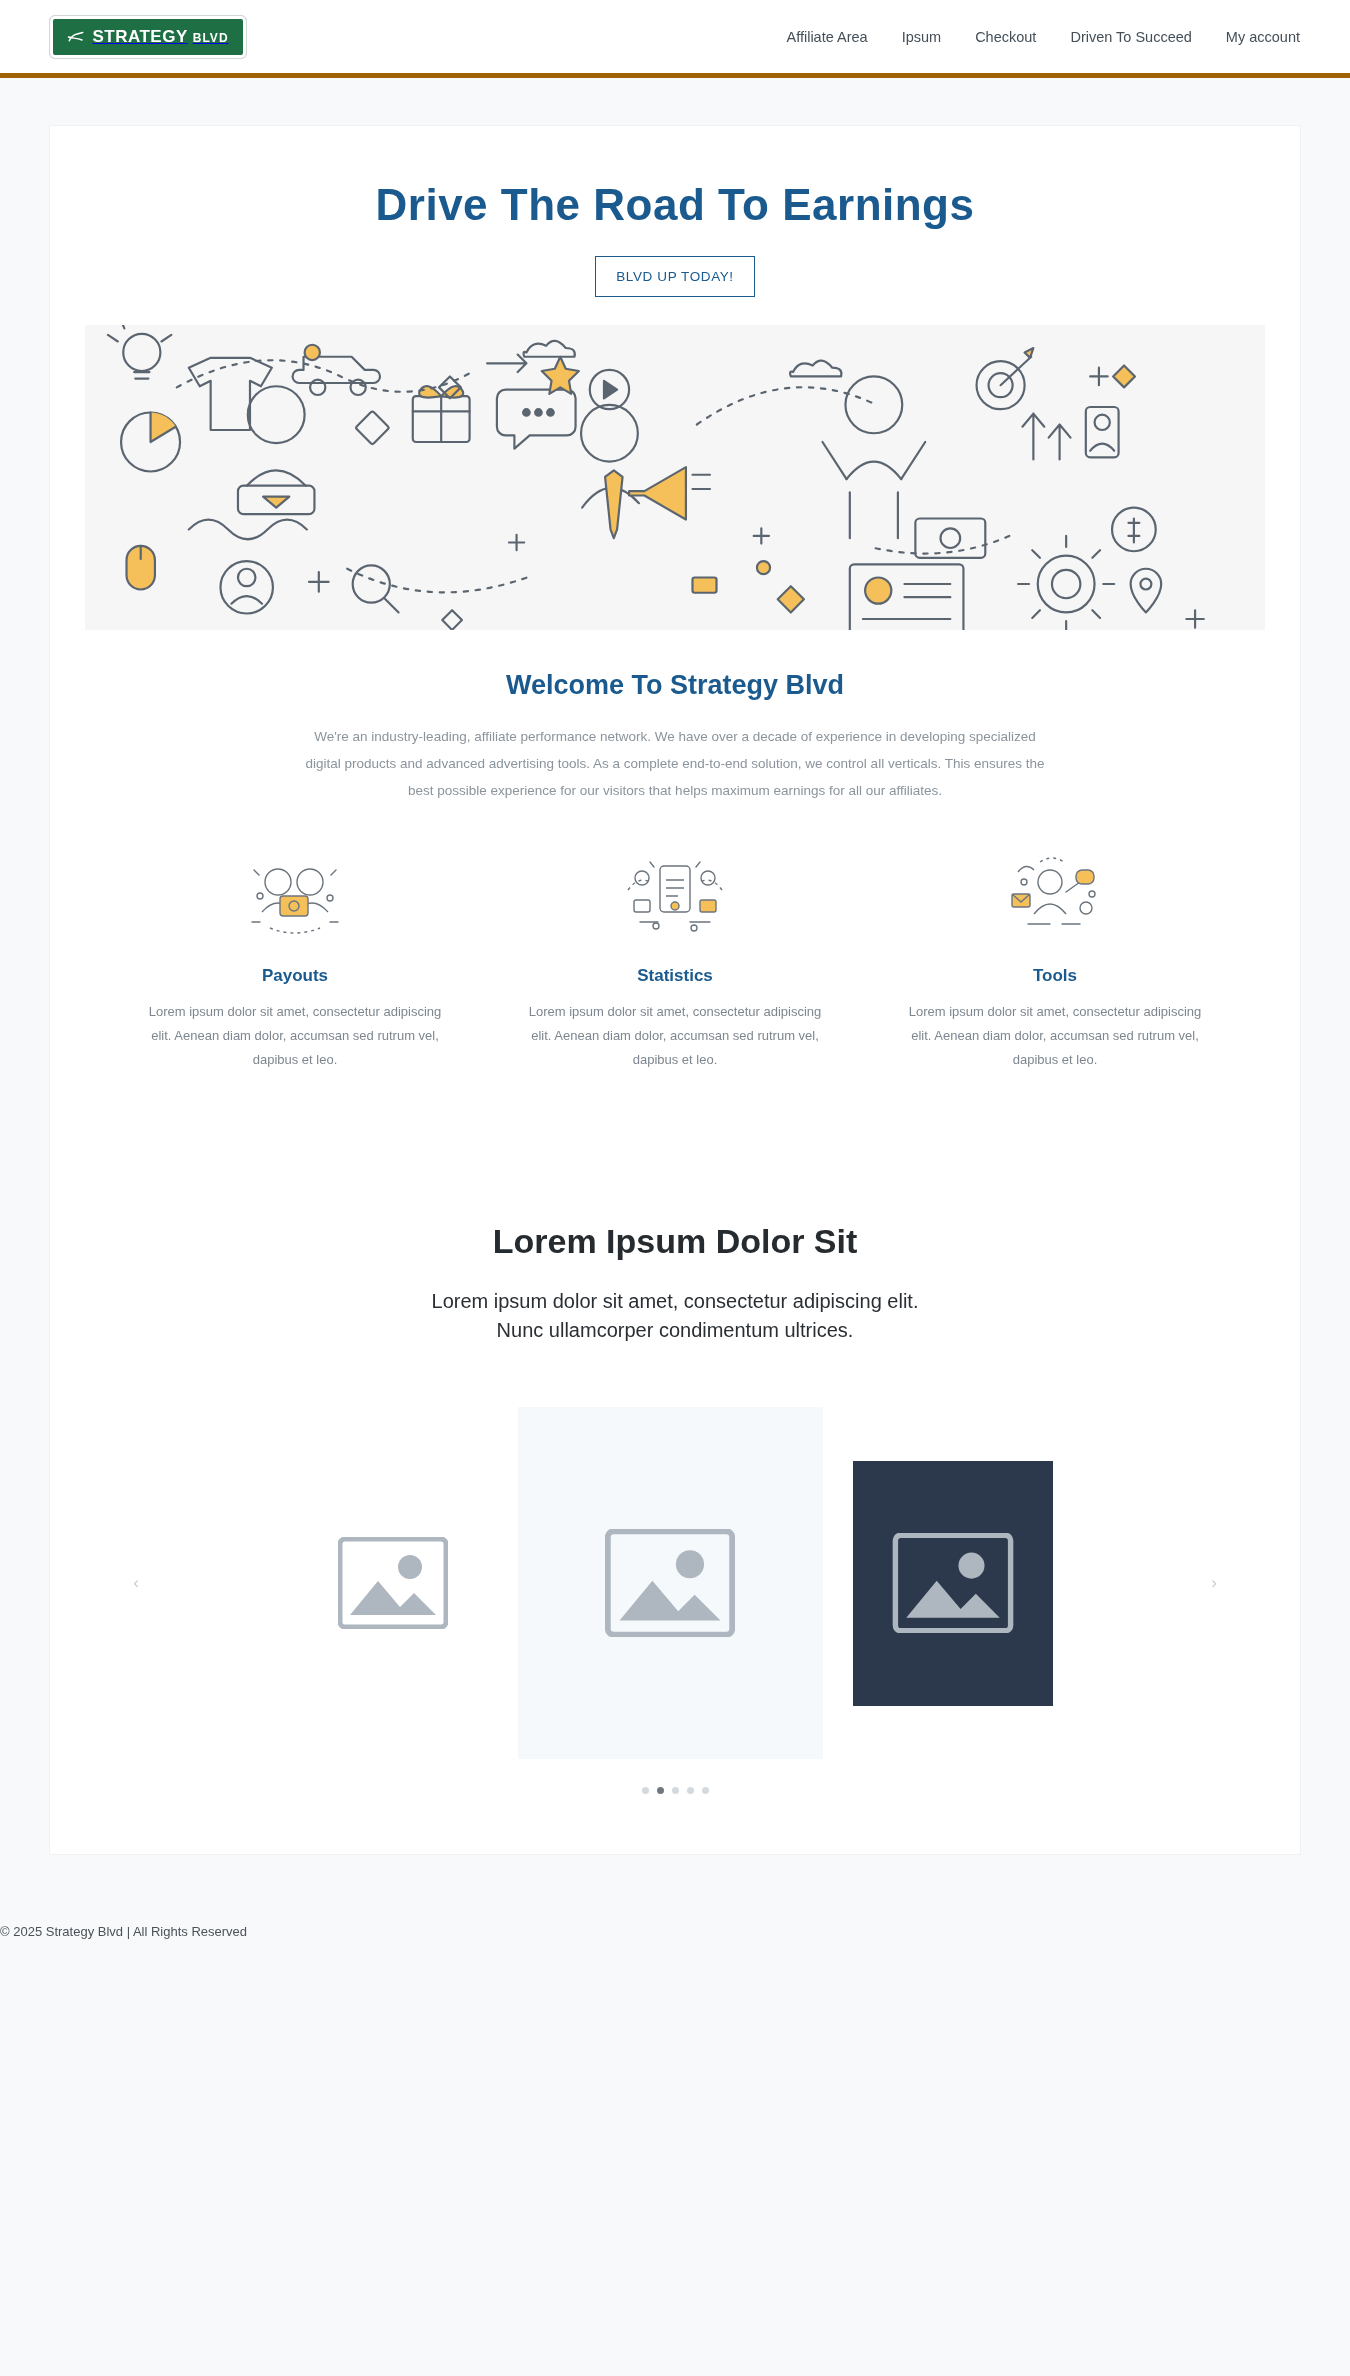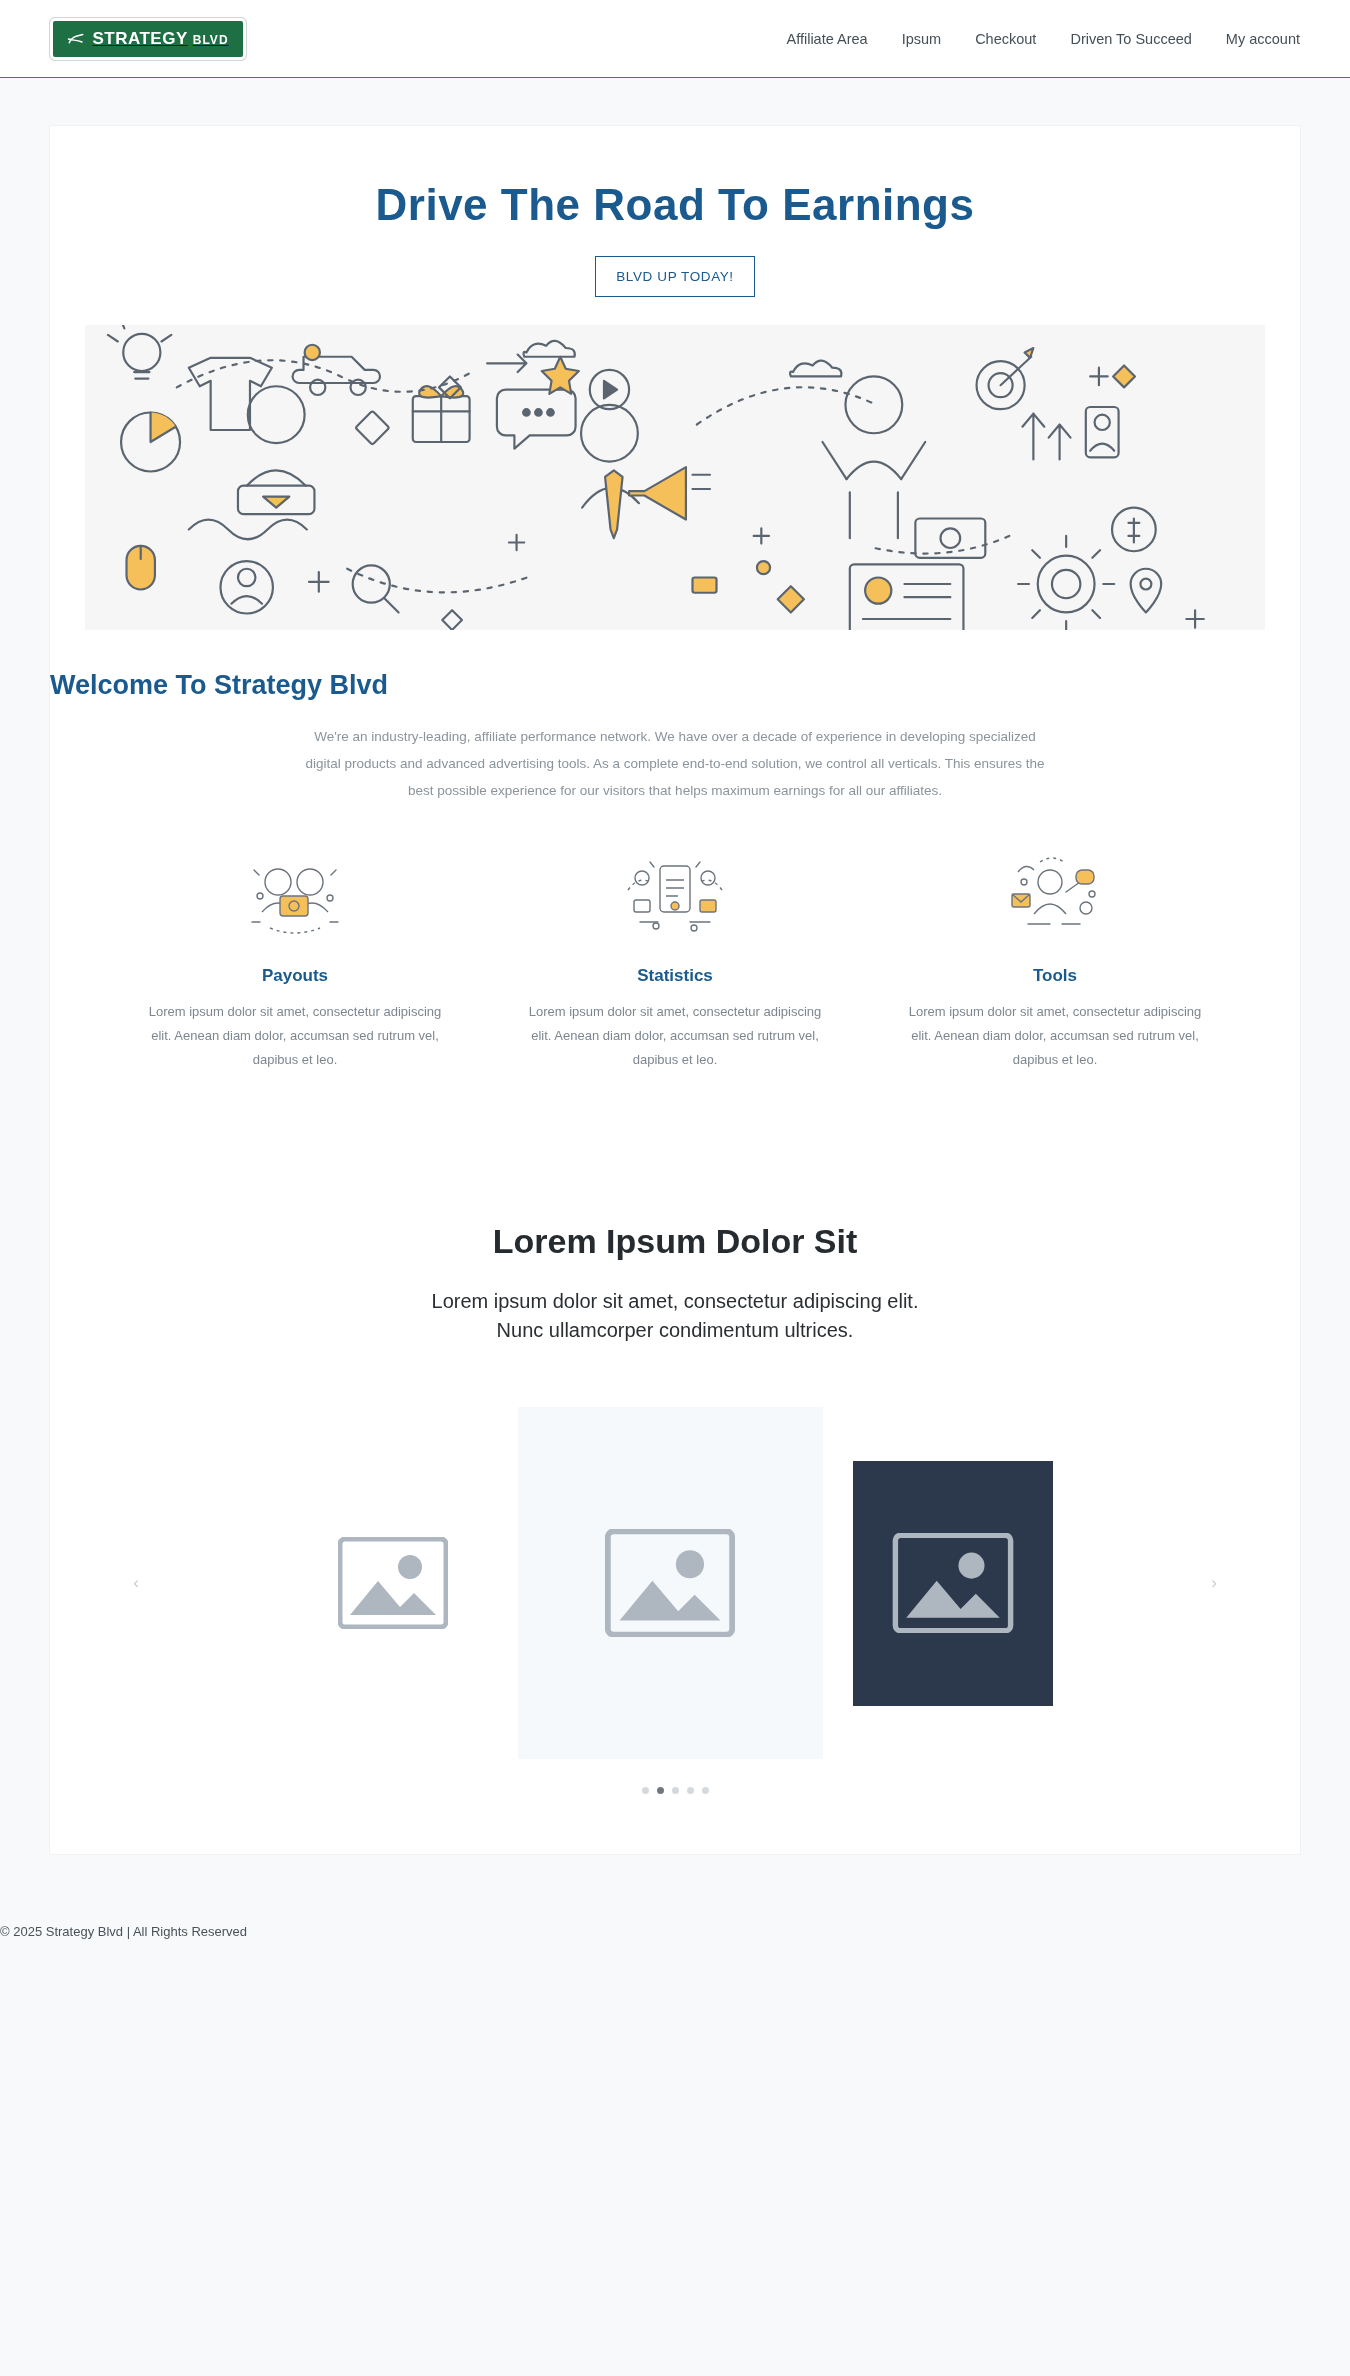--- a/index.html
+++ b/index.html
@@ -12,21 +12,21 @@
     -webkit-font-smoothing: antialiased;
   }
 
   
   .site-header {
     height: 78px;
     background: #ffffff;
     display: flex;
     align-items: center;
     padding: 0 50px;
-    border-bottom: 1px solid #a16207;
+    border-bottom: 5px solid #a16207;
   }
   .logo {
     width: 196px;
     height: 42px;
     background: #1f6f45;
     border: 3px solid #ffffff;
     outline: 1px solid #cfd8d3;
     border-radius: 5px;
     display: flex;
     align-items: center;
@@ -97,21 +97,21 @@
     margin: 0 35px;
     height: 305px;
     background: #f6f6f7;
     position: relative;
     overflow: hidden;
   }
   .hero-band svg { display: block; width: 100%; height: 100%; }
 
   
   .welcome-title {
-    text-align: left;
+    text-align: center;
     color: #1a5a8e;
     font-size: 27px;
     font-weight: bold;
     margin: 40px 0 22px 0;
   }
   .welcome-copy {
     width: 740px;
     margin: 0 auto;
     text-align: center;
     color: #8b949c;

